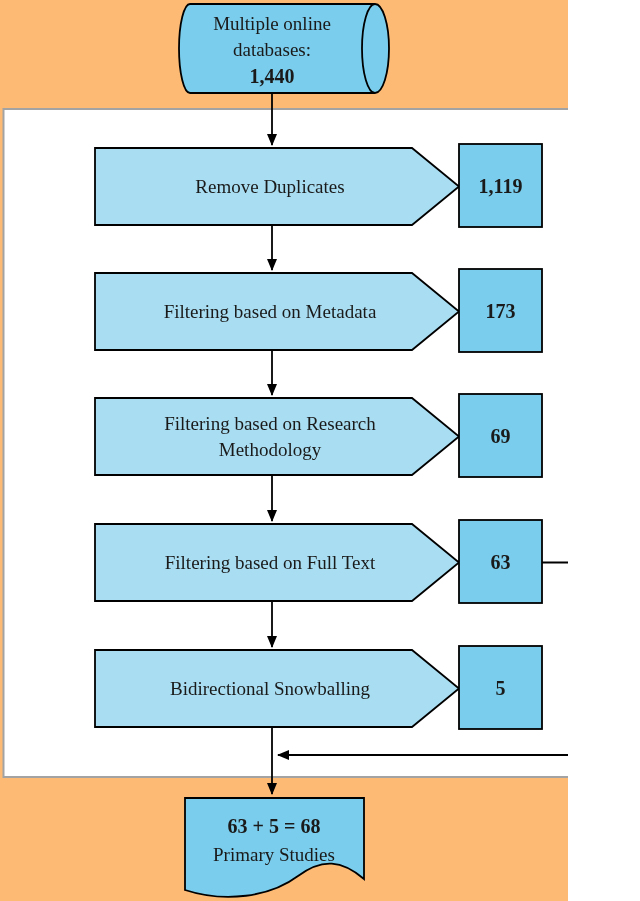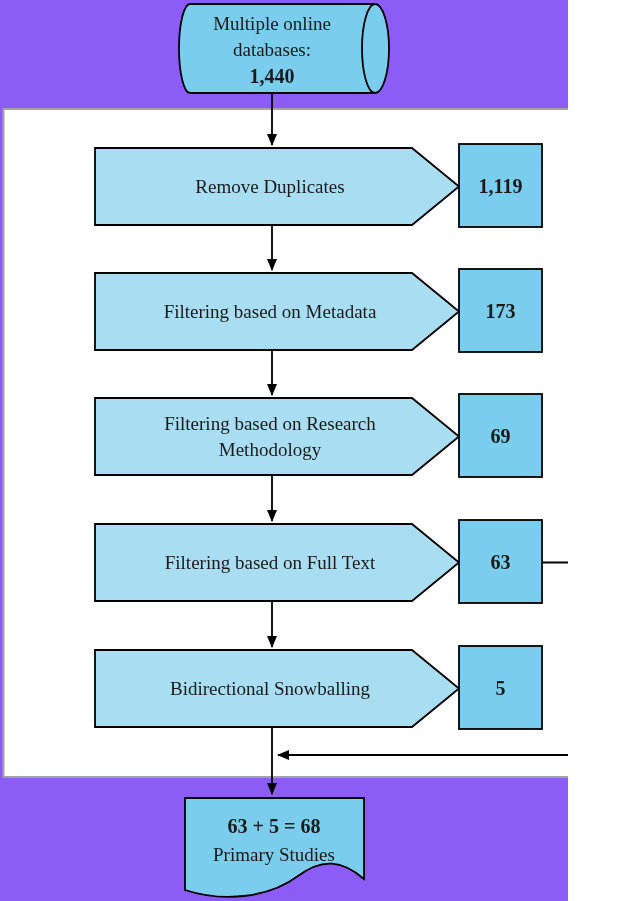--- a/index.html
+++ b/index.html
@@ -1,16 +1,16 @@
 <!DOCTYPE html>
 <html><head>
 <meta charset="utf-8">
 <style>
   html,body{margin:0;padding:0;background:#ffffff;}
-  .page{width:568px;height:901px;position:relative;background:#8b5cf6;overflow:hidden;}
+  .page{width:568px;height:901px;position:relative;background:#fdba74;overflow:hidden;}
   svg{display:block;}
   .ln{stroke:#000000;stroke-width:1.8;fill:none;}
   .shape{stroke:#000000;stroke-width:1.8;}
   .seam{stroke:#000000;stroke-width:1.8;fill:none;}
   .container-box{stroke:#a3a3a3;stroke-width:2;fill:#ffffff;}
   .lbl{font-family:"Liberation Serif", serif;font-size:19px;fill:#1a1a1a;text-anchor:middle;}
   .num{font-family:"Liberation Serif", serif;font-size:20px;font-weight:bold;fill:#1a1a1a;text-anchor:middle;}
 </style>
 </head>
 <body>

